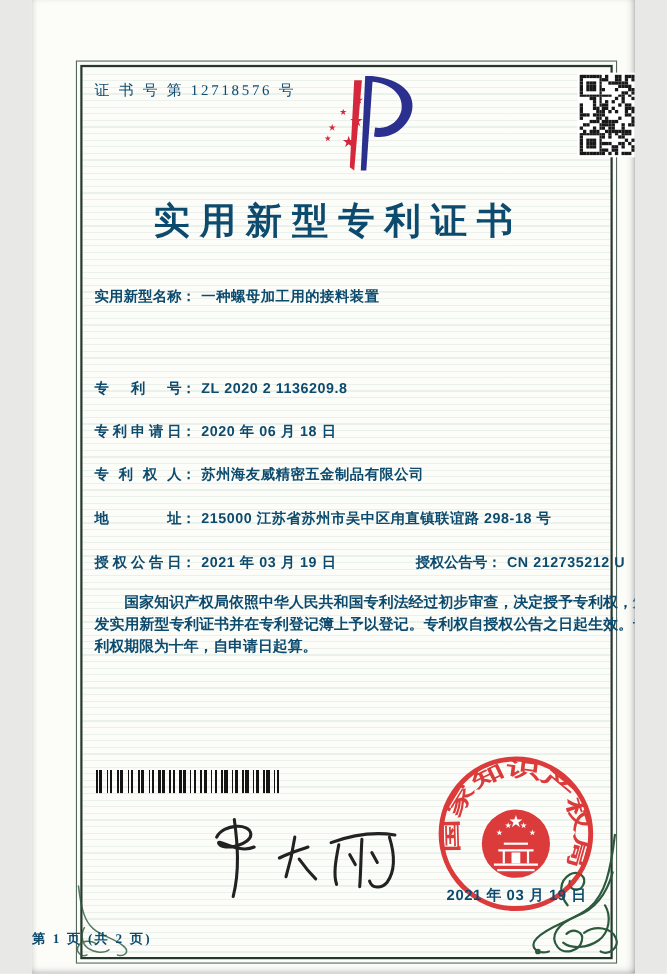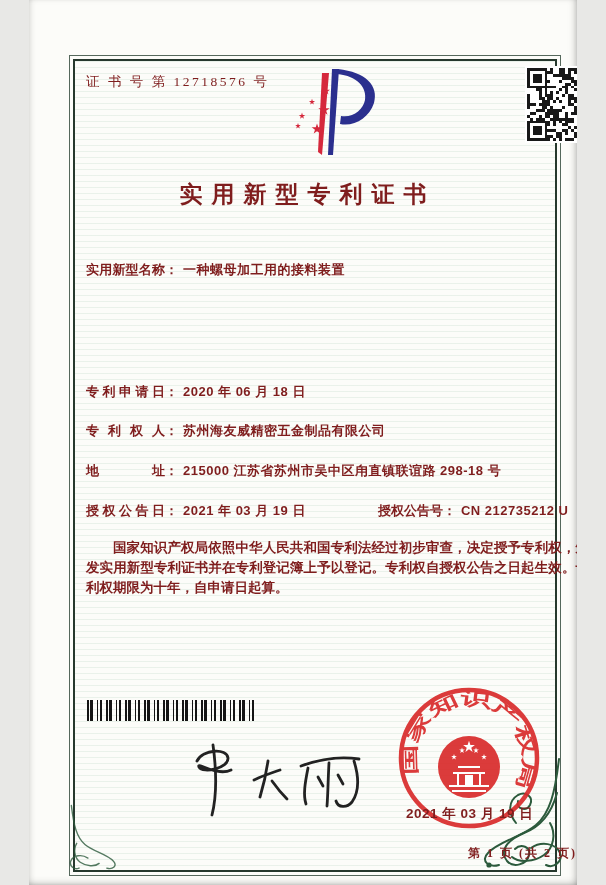--- a/index.html
+++ b/index.html
@@ -1,53 +1,53 @@
 <!DOCTYPE html>
 <html><head>
 <meta charset="utf-8">
 <style>
   html,body{margin:0;padding:0;background:#e8e8e6;}
   .page{
     position:relative;width:548px;height:885px;margin:0 auto;
     background:#fcfcf9;overflow:hidden;
-    font-family:"Liberation Sans",sans-serif;color:#7f1d1d;
+    font-family:"Liberation Sans",sans-serif;color:#0c4a6e;
     box-shadow:inset -5px 0 8px -5px rgba(0,0,0,.35), inset 5px 0 8px -6px rgba(0,0,0,.2), inset 0 -5px 8px -5px rgba(0,0,0,.3);
   }
   
   .frame-outer{position:absolute;left:40px;top:55px;right:16px;bottom:9px;border:1.5px solid #55685c;}
   .frame-inner{position:absolute;left:3px;top:3px;right:3px;bottom:3px;border:2.5px solid #26382d;}
   
   .texture{position:absolute;left:46px;top:61px;right:22px;bottom:15px;
     background:repeating-linear-gradient(180deg, rgba(110,170,135,.13) 0 1px, transparent 1px 6px);
   }
   .certno{position:absolute;left:57px;top:73px;font-family:"Liberation Serif",serif;
     font-size:13.5px;letter-spacing:2.5px;font-weight:500;white-space:nowrap;}
   .logo{position:absolute;left:252px;top:62px;width:100px;height:100px;}
   .qr{position:absolute;left:496px;top:66px;width:73px;height:73px;background:#fff;padding:2px;}
   .qmods{display:grid;grid-template-rows:repeat(25,1fr);grid-template-columns:repeat(25,1fr);width:100%;height:100%;}
   .qmods i{background:#181818;}
   .title{position:absolute;left:0;right:0;top:179px;text-align:center;
-    font-family:"Liberation Serif",serif;font-size:23px;font-weight:700;
+    font-family:"Liberation Serif",serif;font-size:33px;font-weight:700;
     letter-spacing:9px;text-indent:9px;white-space:nowrap;}
   .row{position:absolute;left:57px;font-size:13px;font-weight:700;white-space:nowrap;}
   .flabel{display:inline-block;width:79px;text-align:justify;text-align-last:justify;vertical-align:bottom;}
   .colon{display:inline-block;}
   .fvalue{margin-left:5px;letter-spacing:.5px;}
   .pair2{margin-left:72px;}
   .paras{position:absolute;left:57px;top:538px;width:503px;
     font-family:"Liberation Serif",serif;font-size:13.5px;font-weight:600;
     line-height:20px;text-align:justify;}
   .paras p{margin:0;text-indent:2em;}
   .barcode{position:absolute;left:58px;top:700px;width:167px;height:21px;
     background:repeating-linear-gradient(90deg,#141414 0 2px,transparent 2px 3px,#141414 3px 6px,transparent 6px 10px,#141414 10px 11px,transparent 11px 13px,#141414 13px 15px,transparent 15px 19px);}
   .officer{position:absolute;left:57px;top:752px;font-size:14px;font-weight:700;line-height:28px;letter-spacing:1.5px;}
   .signature{position:absolute;left:146px;top:735px;width:200px;height:90px;}
   .seal{position:absolute;left:365px;top:683px;width:150px;height:150px;opacity:.92;}
   .sealdate{position:absolute;left:377px;top:805px;font-size:13.5px;font-weight:700;letter-spacing:.5px;z-index:5;white-space:nowrap;}
-  .footer{position:absolute;left:0;right:0;top:845px;text-align:right;
+  .footer{position:absolute;left:0;right:0;top:845px;text-align:left;
     font-family:"Liberation Serif",serif;font-size:12px;font-weight:600;letter-spacing:2px;}
   .orn-br{position:absolute;right:14px;bottom:12px;width:105px;height:118px;}
   .orn-bl{position:absolute;left:40px;bottom:12px;width:62px;height:70px;transform:scaleX(-1);opacity:.8;}
 </style>
 </head>
 <body>
 
 <svg width="0" height="0" style="position:absolute">
   <defs>
     <path id="star5" d="M0,-1 L0.225,-0.31 L0.95,-0.31 L0.363,0.118 L0.588,0.81 L0,0.382 L-0.588,0.81 L-0.363,0.118 L-0.95,-0.31 L-0.225,-0.31 Z"></path>
@@ -444,20 +444,23 @@
         <i style="grid-area:25/24"></i>
         <i style="grid-area:25/25"></i>
       </div>
     </div>
 
   <div class="title">实用新型专利证书</div>
 
   <div class="row" style="top:261px">
     <span class="flabel">实用新型名称</span><span class="colon">：</span><span class="fvalue">一种螺母加工用的接料装置</span>
   </div>
+  <div class="row" style="top:344px">
+    <span class="flabel">专利号</span><span class="colon">：</span><span class="fvalue">ZL 2020 2 1136209.8</span>
+  </div>
   <div class="row" style="top:383px">
     <span class="flabel">专利申请日</span><span class="colon">：</span><span class="fvalue">2020 年 06 月 18 日</span>
   </div>
   <div class="row" style="top:422px">
     <span class="flabel">专利权人</span><span class="colon">：</span><span class="fvalue">苏州海友威精密五金制品有限公司</span>
   </div>
   <div class="row" style="top:462px">
     <span class="flabel">地址</span><span class="colon">：</span><span class="fvalue">215000 江苏省苏州市吴中区甪直镇联谊路 298-18 号</span>
   </div>
   <div class="row" style="top:502px">

